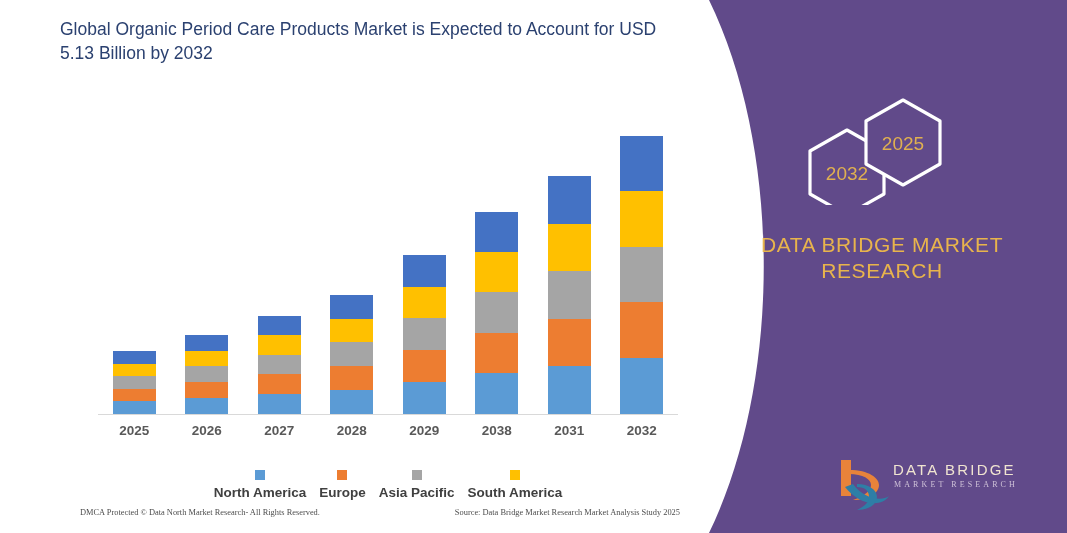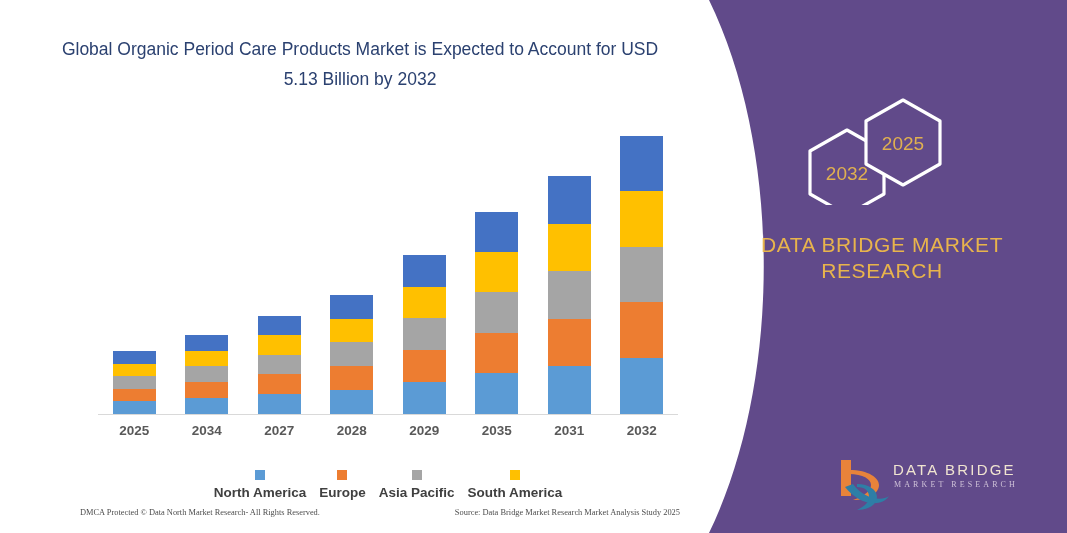--- a/index.html
+++ b/index.html
@@ -84,26 +84,26 @@
   }
 
   
   .left-area {
     position: absolute;
     top: 0; left: 0;
     width: 710px; height: 533px;
   }
   .chart-title {
     position: absolute;
-    top: 34px; left: 60px;
+    top: 17px; left: 60px;
     width: 600px;
-    text-align: center;
+    text-align: left;
     color: #2b4170;
     font-size: 17.5px;
-    line-height: 30px;
+    line-height: 24px;
     font-weight: 400;
   }
   .axis-line {
     position: absolute;
     left: 98px; top: 414px;
     width: 580px; height: 1px;
     background: #d9d9d9;
   }
   .bars {
     position: absolute;
@@ -261,25 +261,25 @@
             <div class="seg" title="Europe 2032: 1.02" style="background: rgb(237, 125, 49); height: 55.2749px;"></div>
             <div class="seg" title="Asia Pacific 2032: 1.03" style="background: rgb(165, 165, 165); height: 55.8168px;"></div>
             <div class="seg" title="South America 2032: 1.02" style="background: rgb(255, 192, 0); height: 55.2749px;"></div>
             <div class="seg" title="Middle East and Africa 2032: 1.02" style="background: rgb(68, 114, 196); height: 55.2749px;"></div>
           </div>
         </div>
       </div>
 
     <div class="x-labels" id="x-labels">
         <div class="x-label">2025</div>
-        <div class="x-label">2034</div>
+        <div class="x-label">2026</div>
         <div class="x-label">2027</div>
         <div class="x-label">2028</div>
         <div class="x-label">2029</div>
-        <div class="x-label">2035</div>
+        <div class="x-label">2038</div>
         <div class="x-label">2031</div>
         <div class="x-label">2032</div>
       </div>
 
     <div class="legend" id="legend">
         <div class="legend-item">
           <span class="legend-swatch" style="background: rgb(91, 155, 213);"></span>
           <span class="legend-text">North America</span>
         </div>
         <div class="legend-item">

